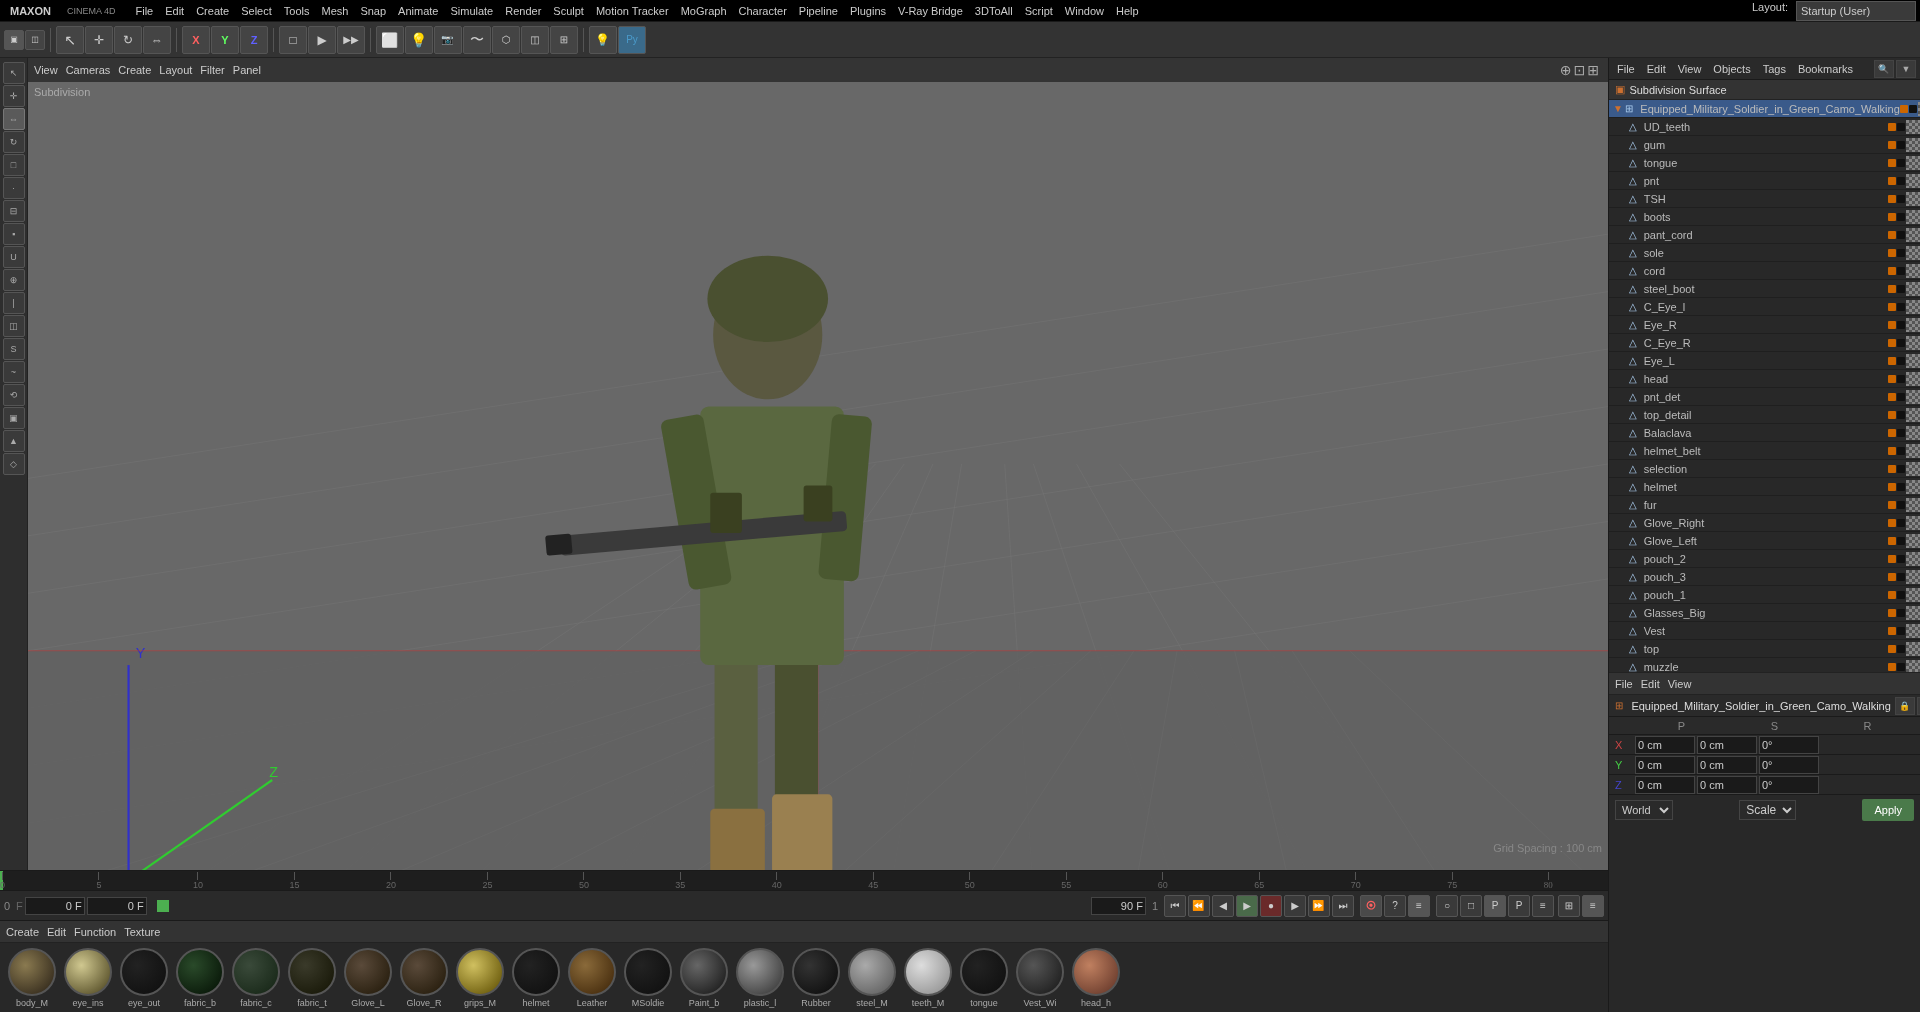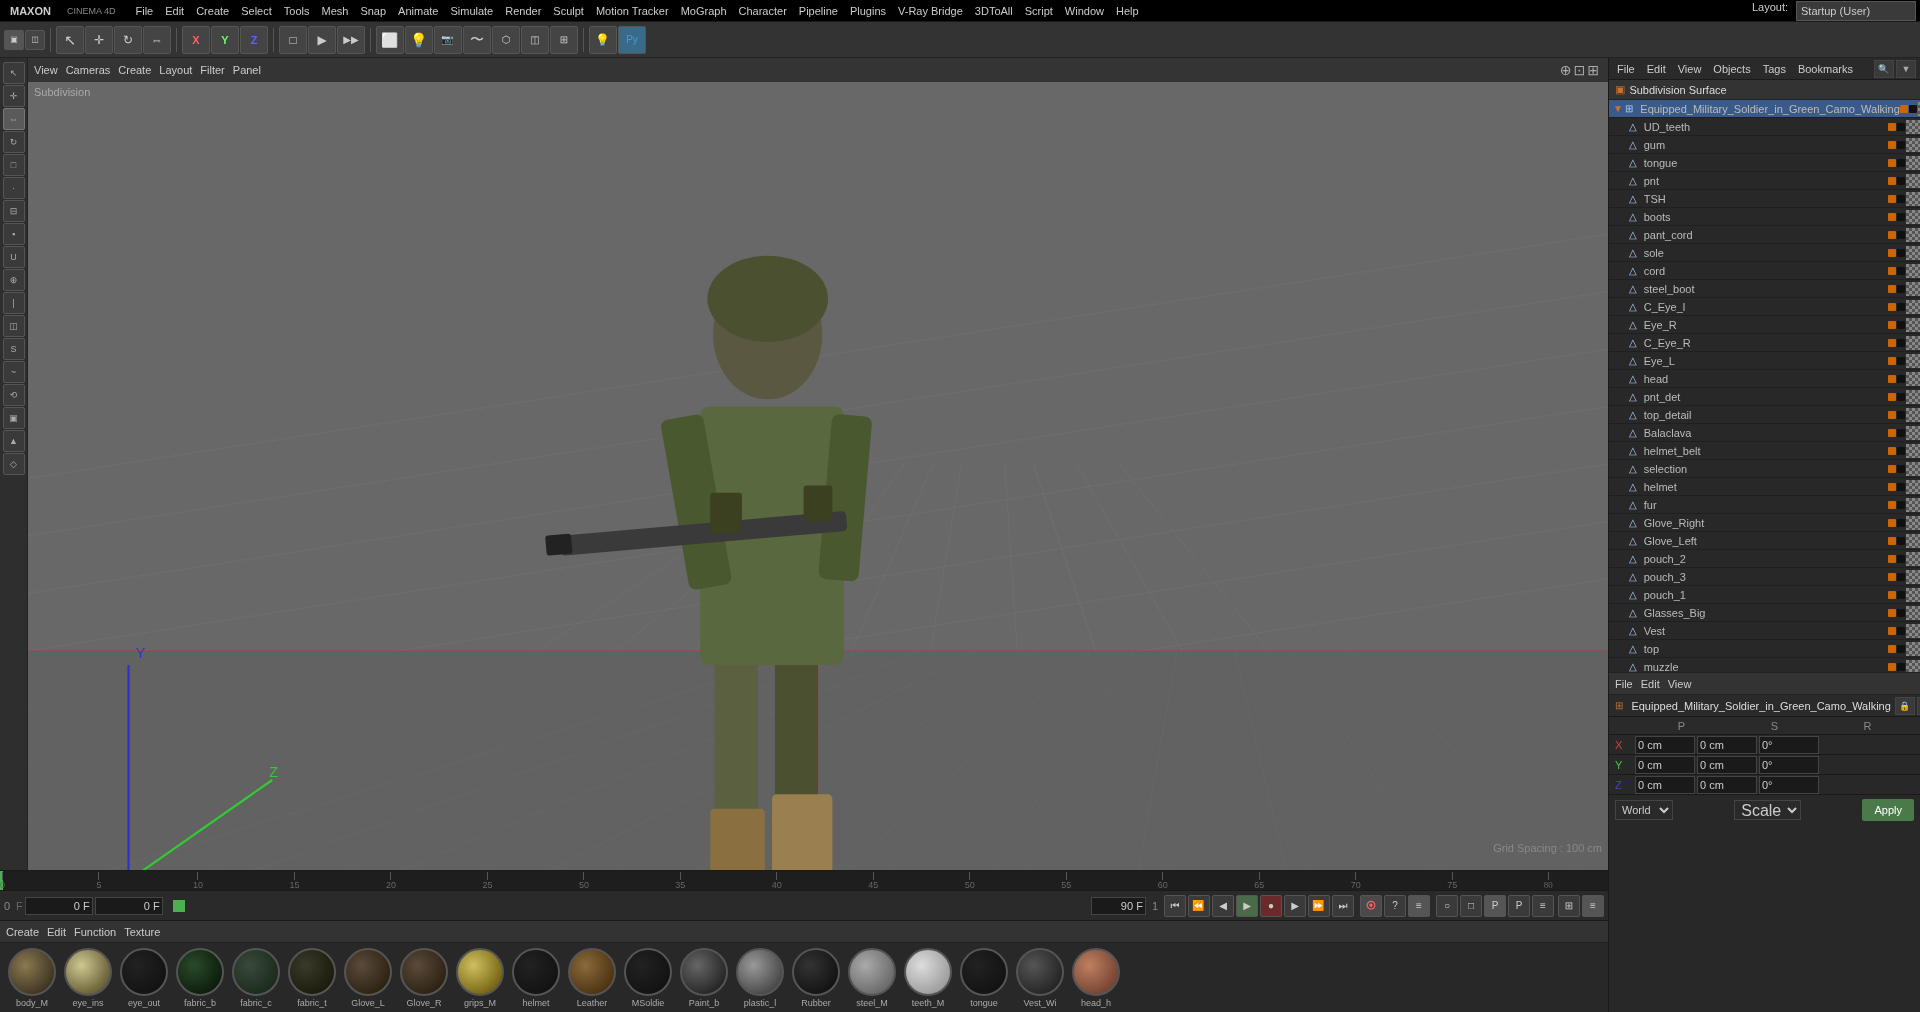--- a/index.html
+++ b/index.html
@@ -114,35 +114,35 @@
     .mat-plastic { background: radial-gradient(circle at 35% 35%, #999, #444 80%); }
     .mat-rubber { background: radial-gradient(circle at 35% 35%, #333, #111 80%); }
     .mat-steel { background: radial-gradient(circle at 35% 35%, #aaa, #666 80%); }
     .mat-teeth { background: radial-gradient(circle at 35% 35%, #ddd, #999 80%); }
     .mat-tongue { background: radial-gradient(circle at 35% 35%, #222, #111 80%); }
     .mat-vest { background: radial-gradient(circle at 35% 35%, #555, #222 80%); }
     .mat-head { background: radial-gradient(circle at 35% 35%, #c08060, #704030 80%); }
 
     
     #transport-full { height: 30px; background: #2a2a2a; border-top: 1px solid #1a1a1a; display: flex; align-items: center; padding: 0 4px; gap: 2px; }
-    .time-input { background: #1a1a1a; border: 1px solid #444; color: #ccc; font-size: 11px; width: 68px; height: 18px; text-align: right; padding: 0 2px; }
+    .time-input { background: #1a1a1a; border: 1px solid #444; color: #ccc; font-size: 11px; width: 60px; height: 18px; text-align: right; padding: 0 2px; }
     .frame-counter { background: #1a1a1a; border: 1px solid #444; color: #ccc; font-size: 11px; width: 55px; height: 18px; text-align: right; padding: 0 2px; }
 
     
     #timeline-row { height: 20px; background: #1e1e1e; border-top: 1px solid #1a1a1a; position: relative; overflow: hidden; display: flex; align-items: flex-end; }
     .tl-mark { position: absolute; bottom: 0; display: flex; flex-direction: column; align-items: center; }
     .tl-mark-line { width: 1px; height: 8px; background: #555; }
     .tl-mark-label { font-size: 9px; color: #666; }
     .tl-play-head { position: absolute; left: 0; top: 0; width: 3px; height: 100%; background: #4CAF50; }
     .cg-field { background: #1a1a1a; border: 1px solid #444; color: #ccc; font-size: 11px; height: 18px; width: 60px; padding: 0 2px; }
 
     
     #apply-row { display: flex; align-items: center; justify-content: space-between; padding: 4px 6px; }
     .world-select { background: #2a2a2a; border: 1px solid #444; color: #ccc; font-size: 11px; height: 20px; padding: 0 2px; }
-    .scale-select { background: #2a2a2a; border: 1px solid #444; color: #ccc; font-size: 16px; height: 20px; padding: 0 2px; }
+    .scale-select { background: #2a2a2a; border: 1px solid #444; color: #ccc; font-size: 12px; height: 20px; padding: 0 2px; }
 
   </style>
 </head>
 <body>
 
 <div id="full-wrap">
 
   <div id="menubar">
     <span class="menu-logo">MAXON</span>
     <span style="font-size:9px;color:#888;margin-right:8px;">CINEMA 4D</span>

